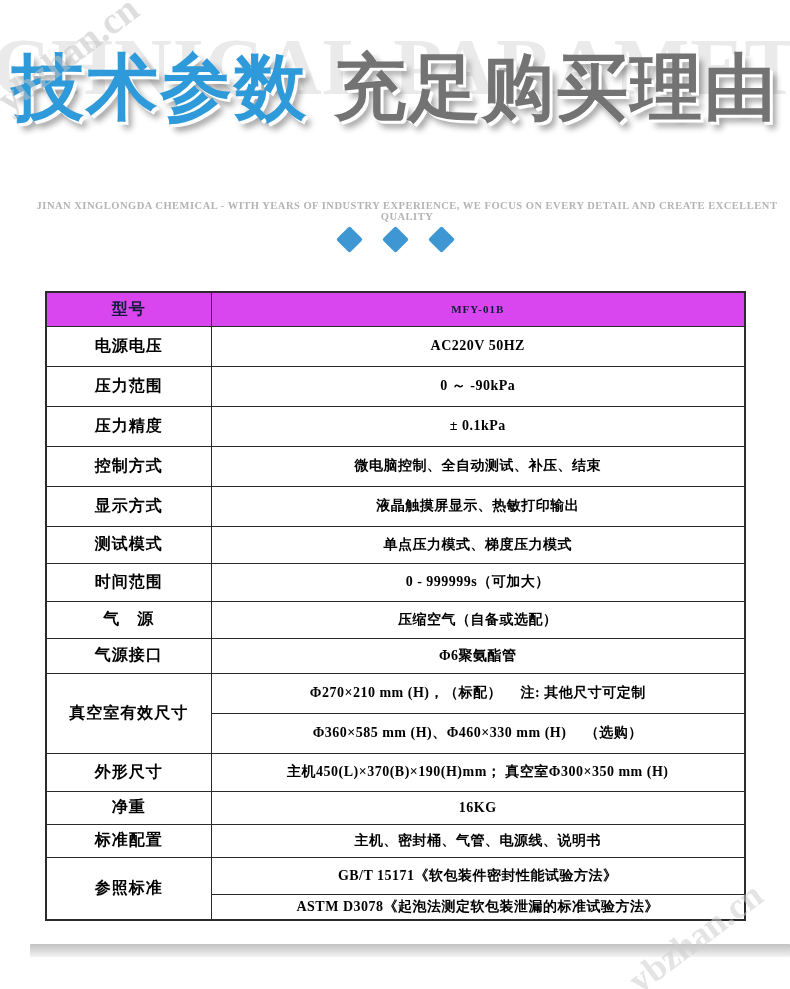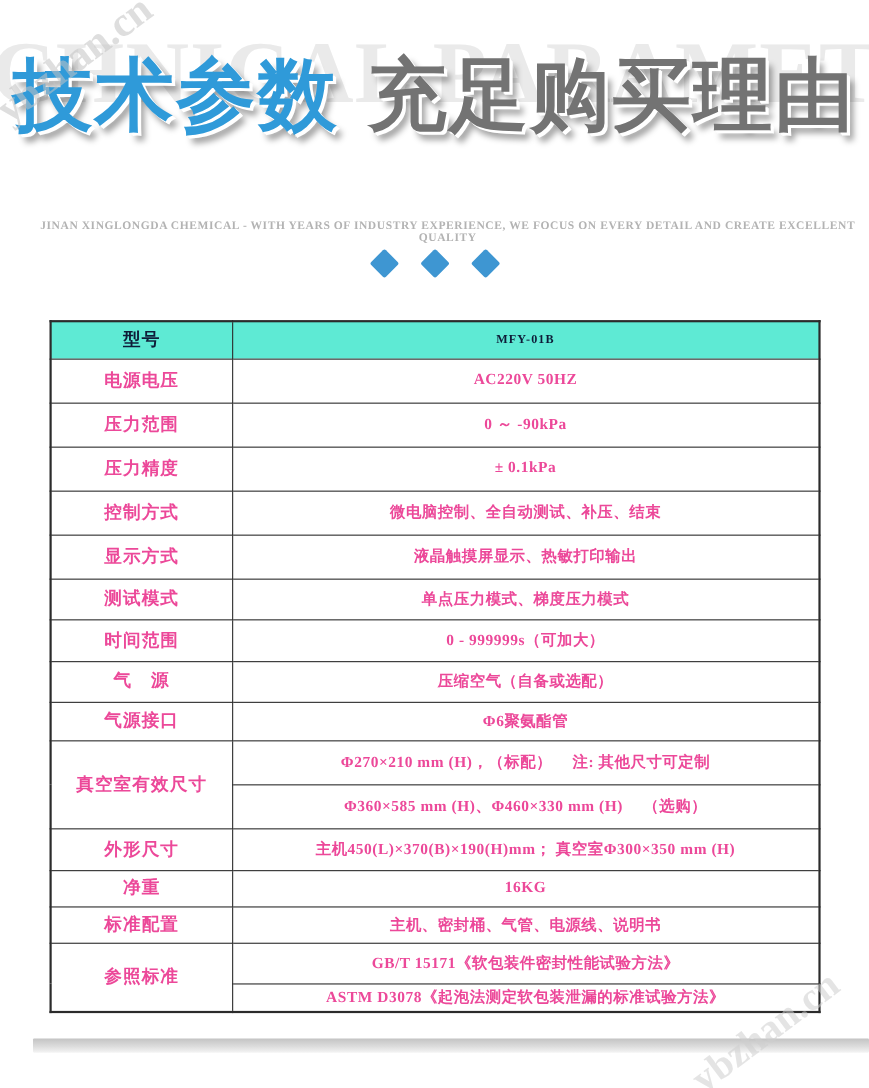--- a/index.html
+++ b/index.html
@@ -33,25 +33,25 @@
                  color:#b3b3b3; letter-spacing:0.5px; z-index:2;margin-left:12px; }
   .diamonds { position:absolute; top:230px; left:0; width:100%; display:flex;
               justify-content:center; gap:27px; z-index:2; }
   .diamond { width:19px; height:19px; background:#3e96d2; transform:rotate(45deg); border-radius:2px; }
 
   
   .spec-wrap { position:absolute; top:291px; left:45px; width:701px; z-index:3; }
   table.spec { width:100%; border-collapse:collapse; border:2px solid #2b2b2b;
                font-family:"Liberation Serif", serif; }
   table.spec td { border:1px solid #2b2b2b; text-align:center; vertical-align:middle;
-                  font-weight:bold; color:#ec4899; padding:2px 6px; }
+                  font-weight:bold; color:#000000; padding:2px 6px; }
   td.lbl { width:165px; font-size:16px; letter-spacing:1px;
            font-family:"Liberation Sans", sans-serif; }
   td.val { font-size:14px; letter-spacing:0.5px; }
-  tr.hdr td { background:#5eead4; color:#0e1c38; }
+  tr.hdr td { background:#d946ef; color:#0e1c38; }
   tr.hdr td.lbl { font-size:16px; }
   tr.hdr td.val { font-size:11px; letter-spacing:1px; }
 
   
   .bottom-shadow { position:absolute; top:944px; left:30px; width:760px; height:13px;
                    background:linear-gradient(180deg,#c3c3c3 0%,#dcdcdc 55%,#f4f4f4 100%);
                    border-radius:1px; z-index:1; }
 </style>
 </head>
 <body>

